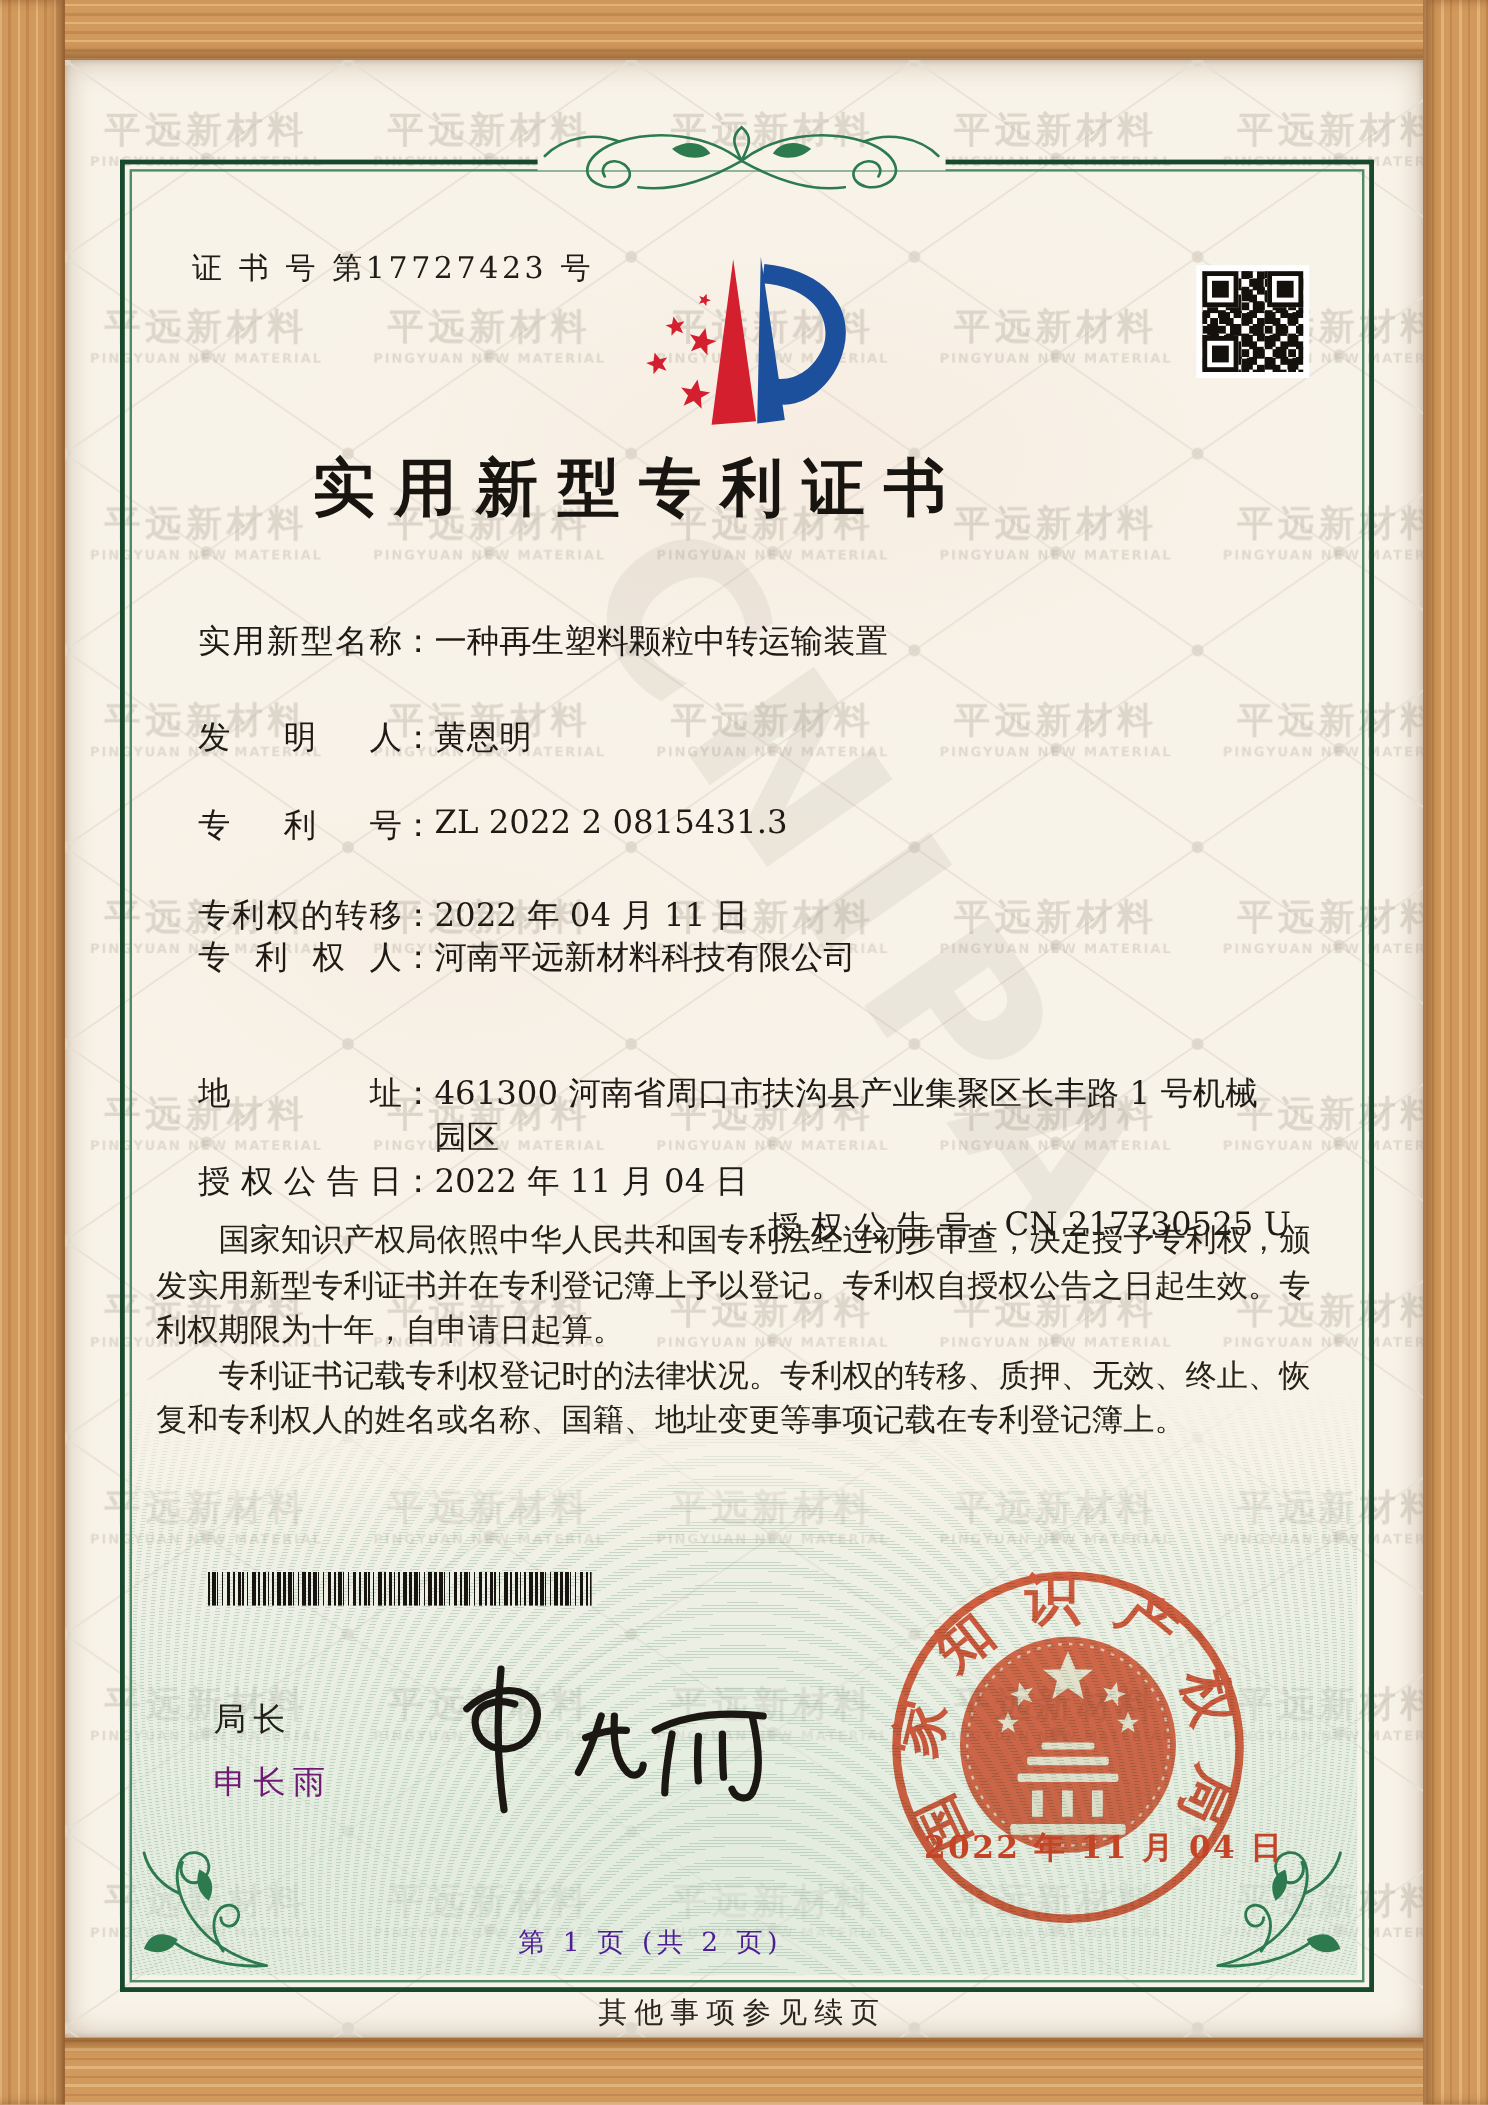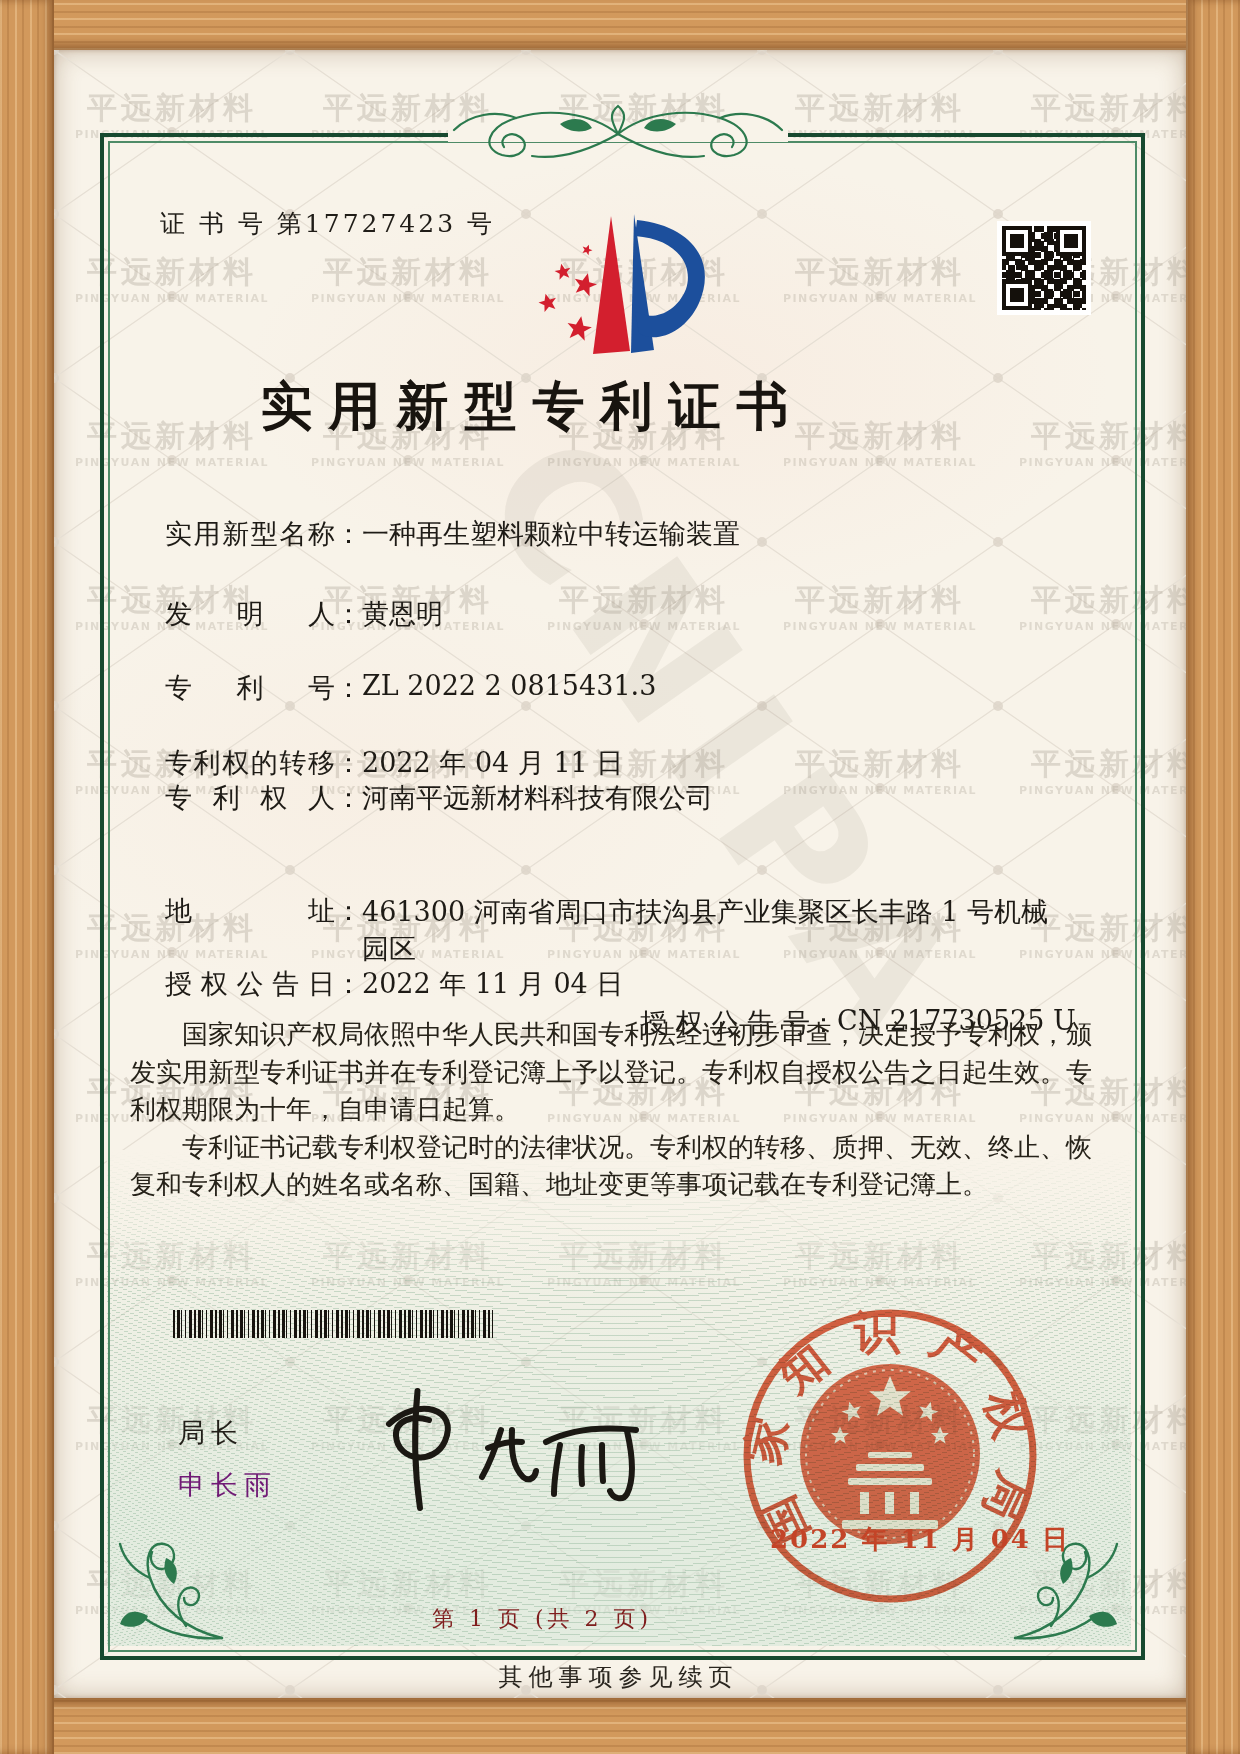--- a/index.html
+++ b/index.html
@@ -66,21 +66,21 @@
   .barcode{position:absolute;left:173px;top:1310px;width:320px;height:28px;z-index:5;
     background:repeating-linear-gradient(90deg,#17130e 0 2px,rgba(0,0,0,0) 2px 4px,#17130e 4px 7px,rgba(0,0,0,0) 7px 8px,#17130e 8px 9px,rgba(0,0,0,0) 9px 12px,#17130e 12px 13px,rgba(0,0,0,0) 13px 16px,#17130e 16px 19px,rgba(0,0,0,0) 19px 21px);}
 
   .director-label{left:178px;top:1415px;font-size:27px;letter-spacing:6px;color:#23201a;}
   .director-name{left:178px;top:1467px;font-size:27px;letter-spacing:6px;color:#701a75;}
   .signature{position:absolute;left:370px;top:1382px;z-index:6;}
 
   .seal{position:absolute;left:738px;top:1304px;z-index:6;mix-blend-mode:multiply;opacity:.9;}
   .seal-date{left:770px;top:1522px;z-index:7;font-size:26px;letter-spacing:2px;color:#c34427;font-weight:bold;white-space:nowrap;}
 
-  .page-footer{left:100px;top:1604px;width:884px;text-align:center;font-size:22px;letter-spacing:4px;color:#7f1d1d;}
+  .page-footer{left:100px;top:1604px;width:884px;text-align:center;font-size:22px;letter-spacing:4px;color:#4c1d95;}
   .cont-note{left:100px;top:1661px;width:1037px;text-align:center;font-size:24px;letter-spacing:6px;color:#2a261f;}
 </style>
 </head>
 <body>
 
 <div id="stage">
 
   <div class="paper"></div>
 
   <svg class="wm-layer" width="1132" height="1648">

